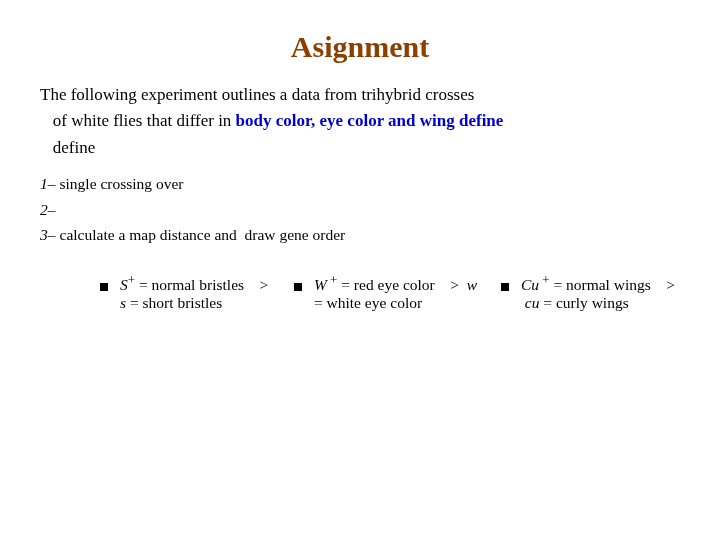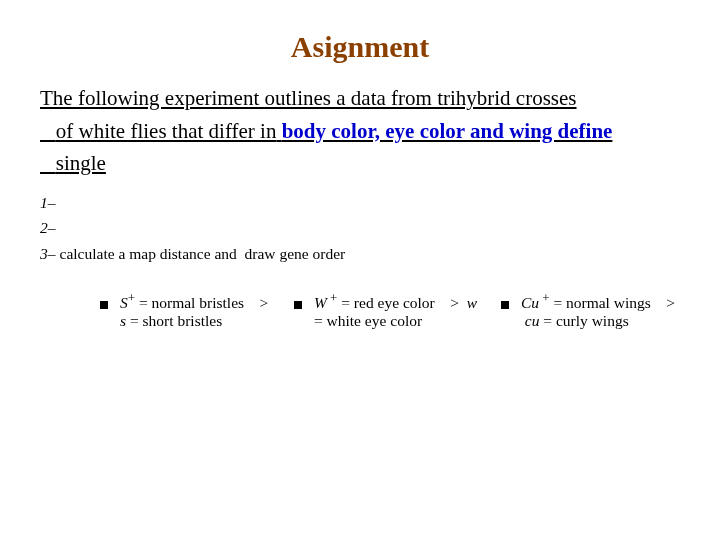--- a/index.html
+++ b/index.html
@@ -31,25 +31,24 @@
       width: 100%;
       text-align: center;
       font-size: 30px;
       font-weight: bold;
       color: #8B4000;
       margin-bottom: 18px;
       font-family: 'Times New Roman', Times, serif;
     }
 
     .intro-text {
-      font-size: 21px;
+      font-size: 17px;
       line-height: 1.55;
       margin-bottom: 10px;
       font-family: 'Times New Roman', Times, serif;
-      text-decoration: underline;
     }
 
     .highlighted {
       font-weight: bold;
       color: #0000cc;
     }
 
     .list-items {
       margin-bottom: 14px;
       font-size: 15.5px;
@@ -100,26 +99,27 @@
 </head>
 <body>
 
 <div class="page">
   <div class="title">Asignment</div>
 
   <div class="intro-text">
     <span>The following experiment outlines a data from trihybrid crosses</span><br>
     &nbsp;&nbsp;&nbsp;<span>of white flies that differ in</span>
     <span class="highlighted">body color, eye color and wing define</span><br>
-    &nbsp;&nbsp;&nbsp;<span>single</span>
+    &nbsp;&nbsp;&nbsp;<span>define</span>
   </div>
 
   <div class="list-items">
     <div class="list-item">
       <span class="list-num">1–</span>
+      <span>single crossing over</span>
     </div>
     <div class="list-item">
       <span class="list-num">2–</span>
     </div>
     <div class="list-item">
       <span class="list-num">3–</span>
       <span>calculate a map distance and &nbsp;draw gene order</span>
     </div>
   </div>
 

